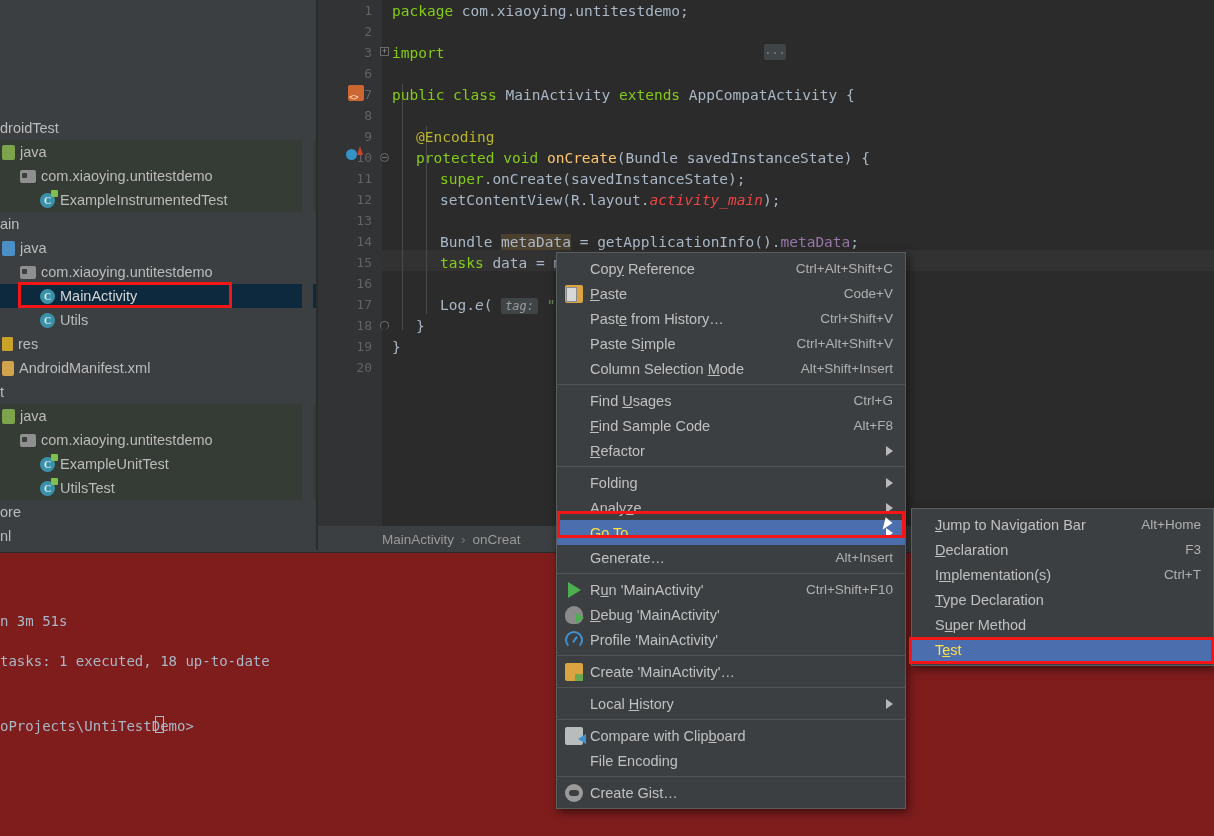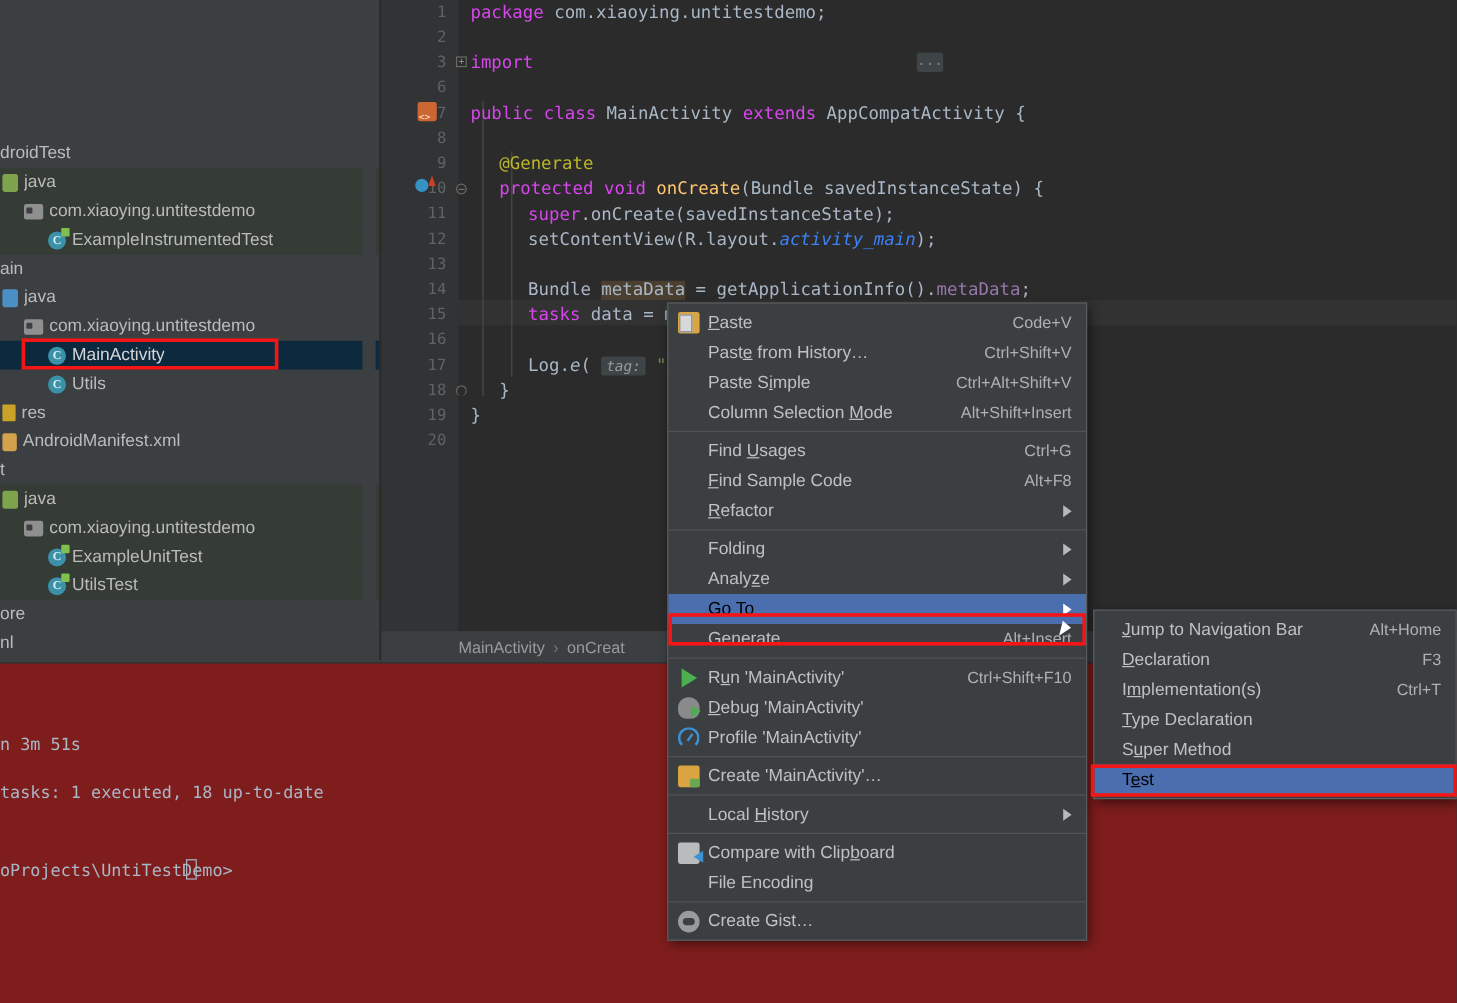--- a/index.html
+++ b/index.html
@@ -53,22 +53,22 @@
       border:3px solid #f41616; }
 
   
   #editor { position:absolute; left:318px; top:0; width:896px; height:528px; background:#2b2b2b; }
   #gutter { position:absolute; left:0; top:0; width:64px; height:528px; background:#313335; }
   .lnum { position:absolute; right:10px; width:40px; text-align:right;
       font-family:"DejaVu Sans Mono", monospace; font-size:13px; color:#606366; }
   #code { position:absolute; left:64px; top:0; right:0; height:528px;
       font-family:"DejaVu Sans Mono", monospace; font-size:14.5px; }
   .cl { position:absolute; left:0; white-space:pre; color:#a9b7c6; }
-  .kw { color:#d946ef;margin-top:28px; }  .str{ color:#6a8759; } .fn{ color:#ffc66d; }
-  .ann{ color:#bbb529; } .fld{ color:#9876aa; } .itl{ color:#3b82f6; font-style:italic; }
+  .kw { color:#84cc16;margin-top:28px; }  .str{ color:#6a8759; } .fn{ color:#ffc66d; }
+  .ann{ color:#bbb529; } .fld{ color:#9876aa; } .itl{ color:#ef4444; font-style:italic; }
   #curline { position:absolute; left:0; top:250px; width:896px; height:21px; background:#323232; }
   #indent-guide { position:absolute; left:84px; top:84px; width:1px; height:246px; background:#4b4b4b; }
   #indent-guide2 { position:absolute; left:108px; top:126px; width:1px; height:188px; background:#4b4b4b; }
   .fold-mark { position:absolute; width:9px; height:9px; border:1px solid #6a6a6a; color:#9a9a9a;
       font-size:9px; line-height:7px; text-align:center; background:#2b2b2b; }
   #import-fold { position:absolute; left:446px; top:44px; width:22px; height:16px;
       background:#3f4547; color:#808080; font-size:12px; text-align:center; line-height:12px;
       font-family:"DejaVu Sans Mono", monospace; border-radius:2px; }
   .hint-chip { background:#3f4547; color:#9a9a9a; font-size:12px; padding:1px 4px; border-radius:2px;
       font-family:"DejaVu Sans Mono", monospace; font-style:italic; }
@@ -97,21 +97,21 @@
   .build-line { position:absolute; left:0; white-space:pre; color:#a9b7c6;
       font-family:"DejaVu Sans Mono", monospace; font-size:14px; }
   #term-caret { position:absolute; width:9px; height:17px; border:1px solid #a9b7c6; }
 
   
   #ctx { position:absolute; left:556px; top:252px; width:350px;
       background:#3c3f41; border:1px solid #5a5d5e; box-shadow:2px 3px 9px rgba(0,0,0,.55);
       padding: 3px 0 3px 0; }
   .mi { position:relative; height:25px; display:flex; align-items:center;
       font-size:14.5px; color:#c0c0c0; padding-left:33px; padding-right:12px; }
-  .mi.hot { background:#4b6eaf; color:#000000; }
+  .mi.hot { background:#4b6eaf; color:#fde047; }
   .mi .lbl { flex:1 1 auto; white-space:nowrap; }
   .mi .acc { color:#b0b0b0; font-size:13.5px; white-space:nowrap; margin-left:18px; }
   .mi .arrow { width:0;height:0; margin-left:12px;
       border-top:5px solid transparent; border-bottom:5px solid transparent;
       border-left:7px solid #b8b8b8; }
   .mi.hot .arrow { border-left-color:#ffffff; }
   .sepr { height:1px; background:#515455; margin:3px 0; }
   .mi .mic { position:absolute; left:8px; top:50%; transform:translateY(-50%);
       width:18px; height:18px; }
   u { text-decoration: underline; }
@@ -271,21 +271,21 @@
         <div class="lnum" style="top: 339px;">19</div>
         <div class="lnum" style="top: 360px;">20</div>
       </div>
     <div id="indent-guide"></div>
     <div id="indent-guide2"></div>
 
     <div id="code">
       <div class="cl" style="top:3px;left:10px;"><span class="kw">package</span> com.xiaoying.untitestdemo;</div>
       <div class="cl" style="top:45px;left:10px;"><span class="kw">import</span> </div>
       <div class="cl" style="top:87px;left:10px;text-align:center;"><span class="kw">public class</span> MainActivity <span class="kw">extends</span> AppCompatActivity {</div>
-      <div class="cl" style="top:129px;left:34px;"><span class="ann">@Generate</span></div>
+      <div class="cl" style="top:129px;left:34px;"><span class="ann">@Encoding</span></div>
       <div class="cl" style="top:150px;left:34px;"><span class="kw">protected void</span> <span class="fn">onCreate</span>(Bundle savedInstanceState) {</div>
       <div class="cl" style="top:171px;left:58px;"><span class="kw">super</span>.onCreate(savedInstanceState);</div>
       <div class="cl" style="top:192px;left:58px;">setContentView(R.layout.<span class="itl">activity_main</span>);</div>
       <div class="cl" style="top:234px;left:58px;">Bundle <span class="sel-token" style="background:#4b4030;">metaData</span> = getApplicationInfo().<span class="fld">metaData</span>;</div>
       <div class="cl" style="top:255px;left:58px;"><span class="kw">tasks</span> data = <span class="sel-token">m</span></div>
       <div class="cl" style="top:297px;left:58px;">Log.<span class="itl" style="color:#a9b7c6;">e</span>( <span class="hint-chip">tag:</span> <span class="str">"X</span></div>
       <div class="cl" style="top:318px;left:34px;">}</div>
       <div class="cl" style="top:339px;left:10px;">}</div>
 
     </div>
@@ -310,20 +310,24 @@
   <div id="bottom-divider"></div>
   <div id="build-panel">
     <div class="build-line" style="top:60px;left:0;">n 3m 51s</div>
     <div class="build-line" style="top:100px;left:0;">tasks: 1 executed, 18 up-to-date</div>
     <div class="build-line" style="top:165px;left:0;">oProjects\UntiTestDemo&gt;</div>
     <div id="term-caret" style="left:155px;top:163px;"></div>
   </div>
 
   <div id="ctx">
       <div class="mi">
+        <span class="lbl">Cop<u>y</u> Reference</span>
+        <span class="acc">Ctrl+Alt+Shift+C</span>
+      </div>
+      <div class="mi">
         <span class="mic i-paste"></span>
         <span class="lbl"><u>P</u>aste</span>
         <span class="acc">Code+V</span>
       </div>
       <div class="mi">
         <span class="lbl">Past<u>e</u> from History…</span>
         <span class="acc">Ctrl+Shift+V</span>
       </div>
       <div class="mi">
         <span class="lbl">Paste S<u>i</u>mple</span>

